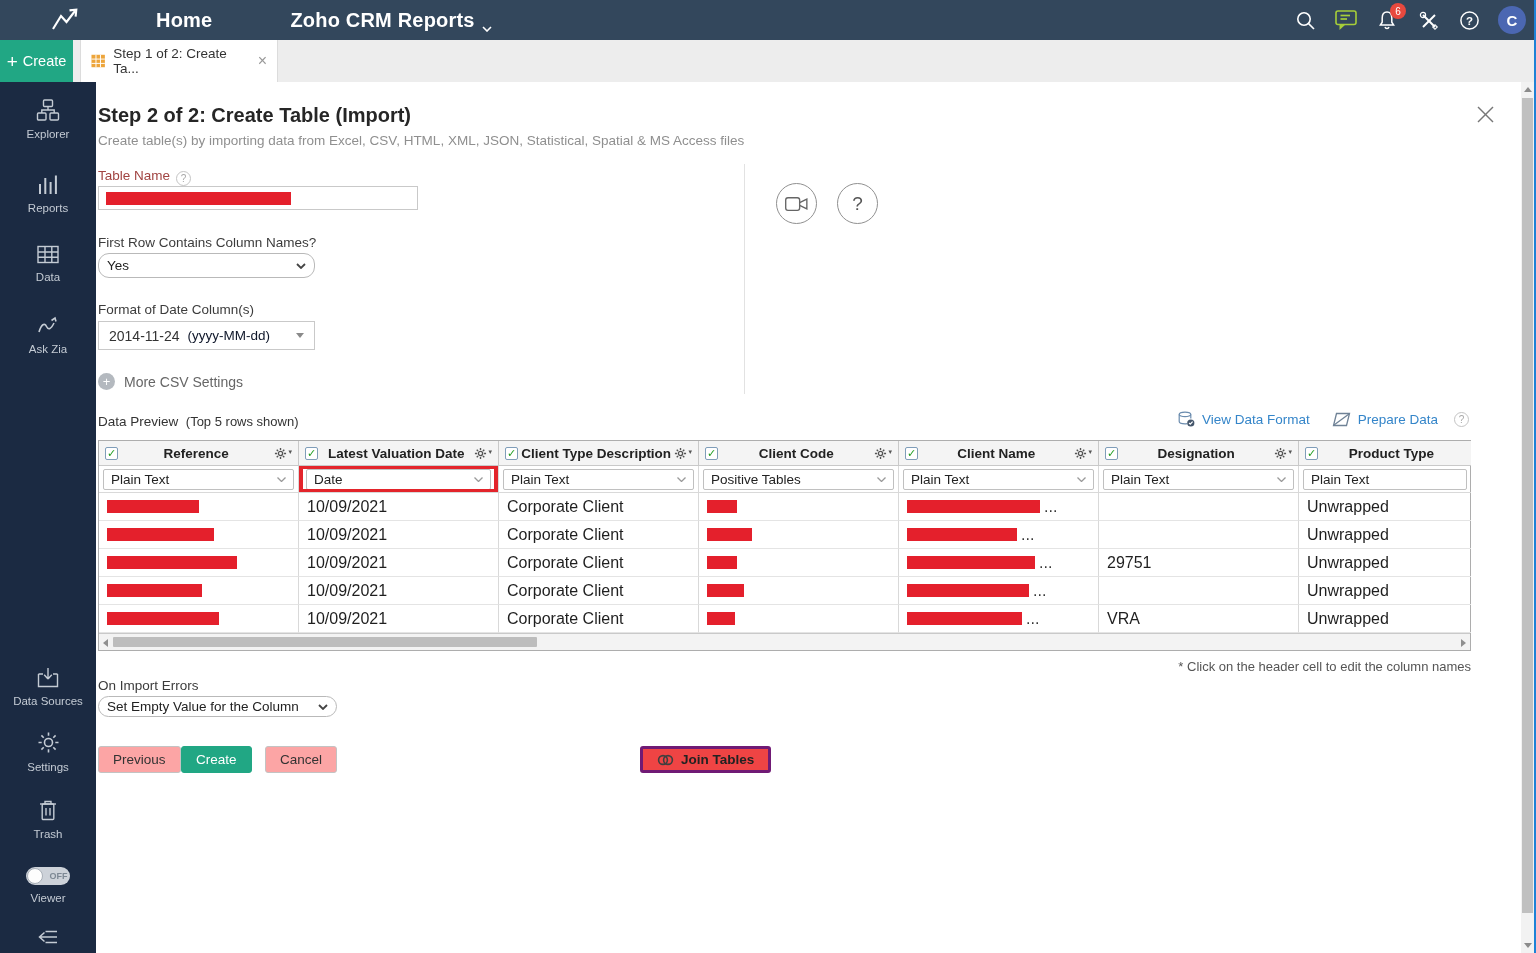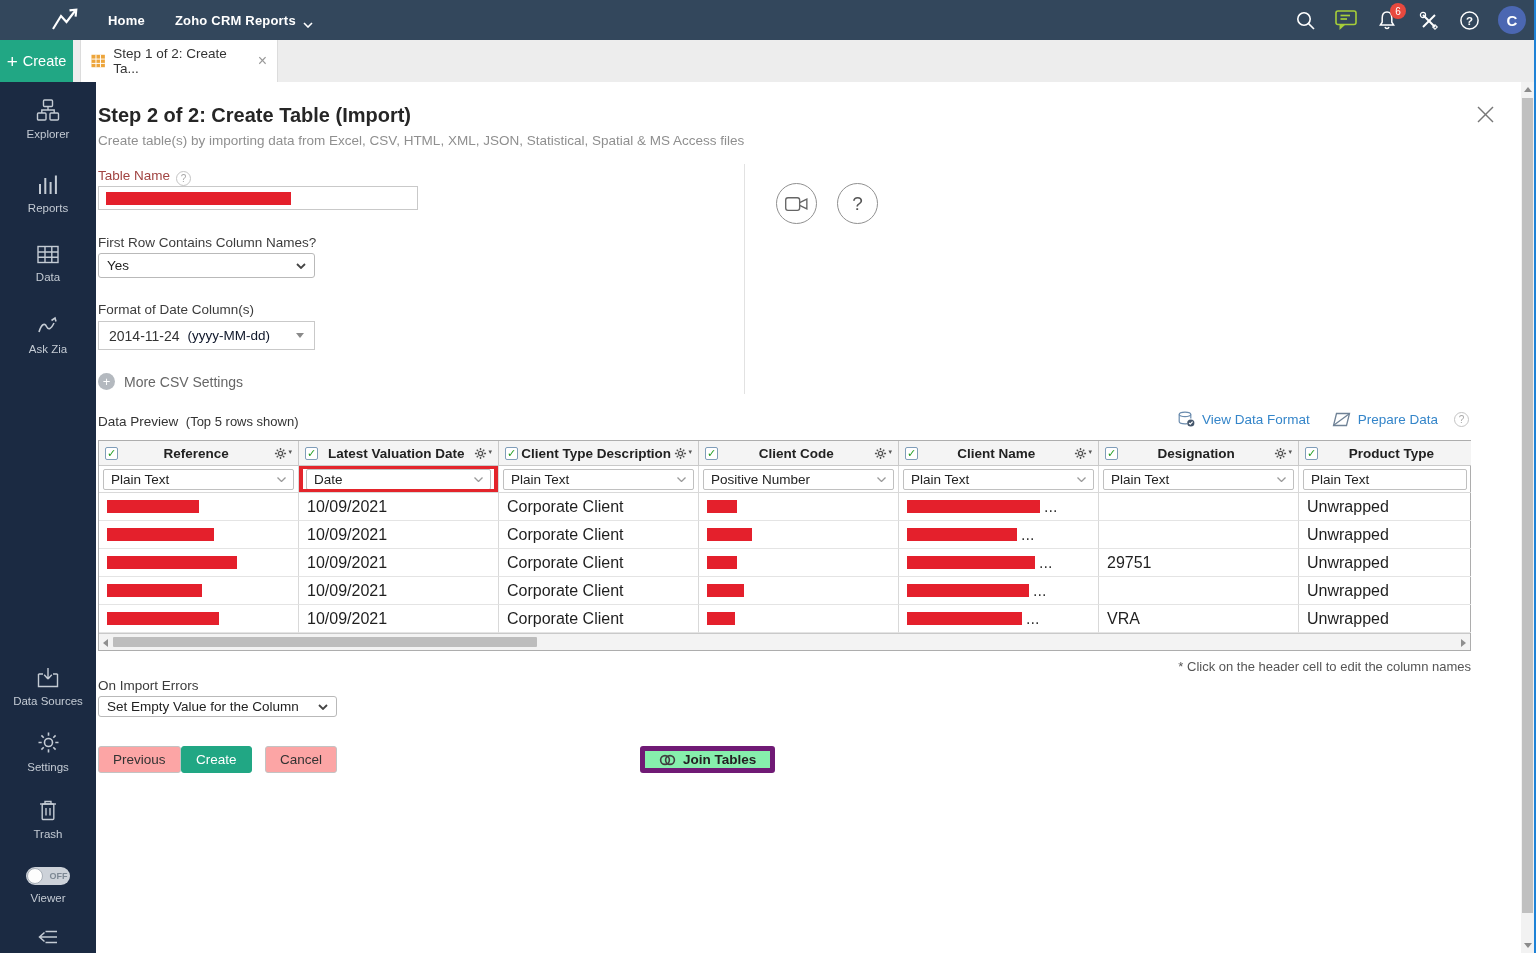--- a/index.html
+++ b/index.html
@@ -9,21 +9,21 @@
     --label-maroon:#a14442;
   }
   *{box-sizing:border-box;margin:0;padding:0;}
   body{width:1536px;height:953px;overflow:hidden;position:relative;background:#fff;
        font-family:"Liberation Sans","DejaVu Sans",sans-serif;color:#222;}
   
   .topnav{position:absolute;top:0;left:0;width:1536px;height:40px;background:var(--nav-bg);
           display:flex;align-items:center;z-index:30;}
   .logo{margin-left:50px;display:flex;align-items:center;}
   .nav-links{display:flex;align-items:center;gap:30px;margin-left:28px;}
-  .nav-link{color:#fff;font-size:13px;font-weight:bold;letter-spacing:.2px;display:flex;align-items:flex-end;gap:7px;cursor:pointer;}
+  .nav-link{color:#fff;font-size:20px;font-weight:bold;letter-spacing:.2px;display:flex;align-items:flex-end;gap:7px;cursor:pointer;margin-left:48px;}
   .nav-right{margin-left:auto;display:flex;align-items:center;gap:17px;padding-right:10px;}
   .nav-ico{position:relative;display:flex;align-items:center;justify-content:center;width:24px;height:24px;cursor:pointer;}
   .badge{position:absolute;top:-5px;right:-7px;min-width:16px;height:16px;border-radius:8px;background:var(--badge-red);
          color:#fff;font-size:10px;display:flex;align-items:center;justify-content:center;padding:0 3px;}
   .avatar{width:28px;height:28px;border-radius:50%;background:var(--avatar-blue);color:#fff;font-size:15px;font-weight:bold;
           display:flex;align-items:center;justify-content:center;cursor:pointer;}
   
   .tabstrip{position:absolute;top:40px;left:0;width:1536px;height:42px;background:#ededed;display:flex;z-index:25;}
   .create-btn{width:73px;height:42px;background:var(--accent-green);color:#fff;display:flex;align-items:center;
               justify-content:center;font-size:14.5px;gap:5px;cursor:pointer;}
@@ -44,21 +44,21 @@
   .abs{position:absolute;}
   .h1{font-size:20px;font-weight:bold;color:#262626;}
   .sub{font-size:13.5px;color:#8f8f8f;}
   .lbl{font-size:13.5px;color:#3c3c3c;}
   .lbl-maroon{color:var(--label-maroon);}
   .helpq{display:inline-flex;width:15px;height:15px;border-radius:50%;border:1px solid #c4c4c4;color:#a8a8a8;
          font-size:10px;align-items:center;justify-content:center;vertical-align:-2px;margin-left:6px;cursor:pointer;}
   .tn-input{width:320px;height:24px;border:1px solid #c9c9c9;background:#fff;position:relative;cursor:text;}
   .redbar{background:var(--redaction-red);height:13px;display:inline-block;}
   .tn-input .redbar{position:absolute;left:7px;top:5px;}
-  .sel{border:1px solid #b9b9b9;border-radius:3px;background:#fff;display:flex;align-items:center;
+  .sel{border:1px solid #b9b9b9;border-radius:11px;background:#fff;display:flex;align-items:center;
        font-size:13.5px;color:#222;padding:0 8px;cursor:pointer;}
   .sel .grow{flex:1;}
   .dd{border:1px solid #c9c9c9;background:#fff;display:flex;align-items:center;gap:8px;font-size:14px;
       padding:0 10px;cursor:pointer;}
   .hint{color:#0f172a;font-size:13.5px;}
   .tri-down{width:0;height:0;border-left:4.5px solid transparent;border-right:4.5px solid transparent;border-top:5.5px solid #8a8a8a;}
   .vdiv{width:1px;background:#e2e2e2;}
   .circle-btn{width:41px;height:41px;border-radius:50%;border:1px solid #909090;display:flex;align-items:center;
               justify-content:center;cursor:pointer;background:#fff;}
   .qmark{font-size:19px;color:#555;}
@@ -95,21 +95,21 @@
   .hscroll{height:17px;background:#f3f3f3;border-top:1px solid #c9c9c9;position:relative;cursor:pointer;}
   .hthumb{position:absolute;left:14px;top:3px;width:424px;height:10px;background:#bdbdbd;border-radius:1px;}
   .harrow{position:absolute;top:5px;width:0;height:0;border-top:4px solid transparent;border-bottom:4px solid transparent;}
   .harrow.left{left:4px;border-right:5px solid #8f8f8f;}
   .harrow.right{right:4px;border-left:5px solid #8f8f8f;}
   .footnote{font-size:13px;color:#555;text-align:right;}
   .btn{height:27px;border-radius:3px;font-size:13.5px;display:inline-flex;align-items:center;justify-content:center;
        cursor:pointer;padding:0 14px;}
   .btn.ghost{background:#fca5a5;border:1px solid #c3c3c3;color:#333;}
   .btn.primary{background:var(--accent-green);border:1px solid var(--accent-green);color:#fff;}
-  .btn.join{background:#86efac;border:5px solid #701a75;color:#222;font-weight:bold;gap:7px;}
+  .btn.join{background:#ef4444;border:3px solid #701a75;color:#222;font-weight:bold;gap:7px;}
   .closex{cursor:pointer;}
   
   .vscroll{position:absolute;top:82px;right:2px;width:13px;height:871px;background:#f2f2f2;z-index:20;}
   .vthumb{position:absolute;top:16px;left:1px;width:11px;height:calc(100% - 56px);background:#c0c0c0;}
   .varrow{position:absolute;left:3px;width:0;height:0;border-left:4px solid transparent;border-right:4px solid transparent;}
   .varrow.up{top:5px;border-bottom:5px solid #8b8b8b;}
   .varrow.down{bottom:5px;border-top:5px solid #8b8b8b;}
   .edge{position:absolute;top:0;right:0;width:2px;height:953px;background:#1e82d6;z-index:40;}
   svg{display:block;}
 </style>
@@ -453,21 +453,21 @@
       <div class="pcell w200">
           <div class="typesel">
             <span class="grow">Plain Text</span>
             <svg width="9" height="5" viewBox="0 0 9 5">
               <polyline points="0.5,0.5 4.5,4.5 8.5,0.5" fill="none" stroke="#9a9a9a" stroke-width="1.3"></polyline>
             </svg>
           </div>
         </div>
       <div class="pcell w200">
           <div class="typesel">
-            <span class="grow">Positive Number</span>
+            <span class="grow">Positive Tables</span>
             <svg width="9" height="5" viewBox="0 0 9 5">
               <polyline points="0.5,0.5 4.5,4.5 8.5,0.5" fill="none" stroke="#9a9a9a" stroke-width="1.3"></polyline>
             </svg>
           </div>
         </div>
       <div class="pcell w200">
           <div class="typesel">
             <span class="grow">Plain Text</span>
             <svg width="9" height="5" viewBox="0 0 9 5">
               <polyline points="0.5,0.5 4.5,4.5 8.5,0.5" fill="none" stroke="#9a9a9a" stroke-width="1.3"></polyline>

